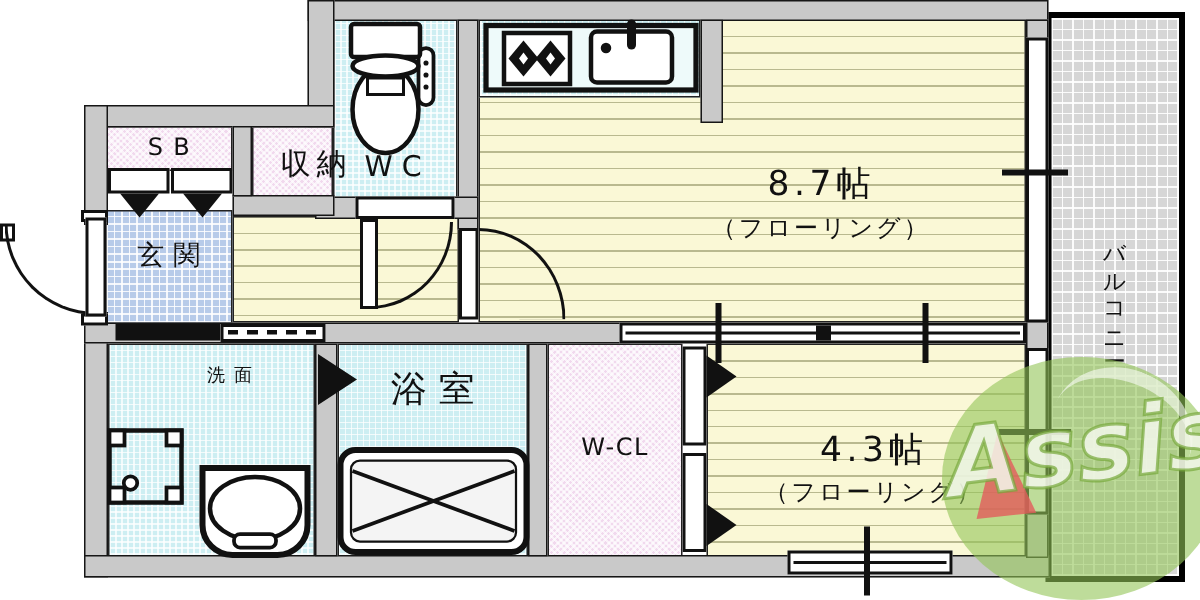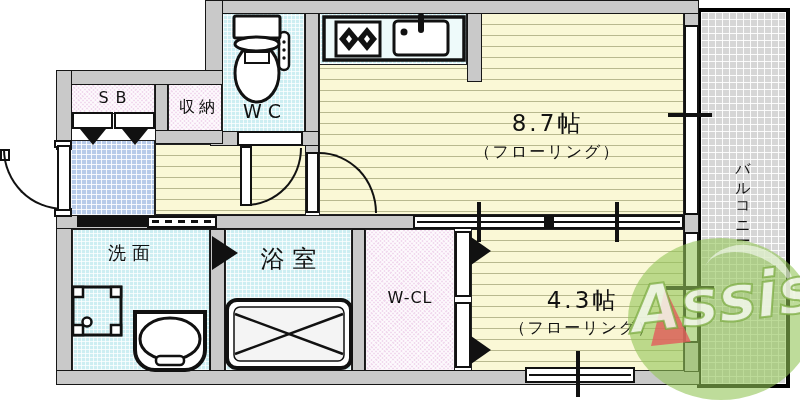--- a/index.html
+++ b/index.html
@@ -159,23 +159,24 @@
   <svg style="left:70px;top:284px;" width="54" height="54" viewBox="0 0 54 54">
     <rect x="3" y="3" width="48" height="48" fill="none" stroke="#111" stroke-width="3"></rect>
     <rect x="3" y="3" width="10" height="10" fill="#fff" stroke="#111" stroke-width="2.5"></rect>
     <rect x="41" y="3" width="10" height="10" fill="#fff" stroke="#111" stroke-width="2.5"></rect>
     <rect x="3" y="41" width="10" height="10" fill="#fff" stroke="#111" stroke-width="2.5"></rect>
     <rect x="41" y="41" width="10" height="10" fill="#fff" stroke="#111" stroke-width="2.5"></rect>
     <circle cx="17" cy="38" r="4.5" fill="#fff" stroke="#111" stroke-width="2.5"></circle>
   </svg>
 
   <div class="lbl" style="left:70px;top:90px;width:85px;font-size:16px;letter-spacing:7px;text-indent:7px;">SB</div>
-  <div class="lbl" style="left:168px;top:99px;width:58px;font-size:16px;letter-spacing:4px;text-indent:4px;">収納</div>
+  <div class="lbl" style="left:180px;top:99px;width:58px;font-size:20px;letter-spacing:4px;text-indent:4px;">収納</div>
   <div class="lbl" style="left:222px;top:102px;width:80px;font-size:19px;letter-spacing:6px;text-indent:6px;">WC</div>
-  <div class="lbl" style="left:68px;top:244px;width:122px;font-size:18px;letter-spacing:6px;text-indent:6px;">洗面</div>
+  <div class="lbl" style="left:70px;top:162px;width:85px;font-size:18px;letter-spacing:6px;text-indent:6px;">玄関</div>
+  <div class="lbl" style="left:92px;top:244px;width:122px;font-size:12px;letter-spacing:6px;text-indent:6px;">洗面</div>
   <div class="lbl" style="left:225px;top:247px;width:127px;font-size:24px;letter-spacing:8px;text-indent:8px;">浴室</div>
   <div class="lbl" style="left:362px;top:290px;width:96px;font-size:16px;letter-spacing:1px;">W-CL</div>
   <div class="lbl" style="left:420px;top:111px;width:255px;font-size:23px;letter-spacing:3px;">8.7帖</div>
   <div class="lbl" style="left:420px;top:144px;width:255px;font-size:16px;letter-spacing:2px;">（フローリング）</div>
   <div class="lbl" style="left:470px;top:288px;width:225px;font-size:23px;letter-spacing:3px;">4.3帖</div>
   <div class="lbl" style="left:470px;top:320px;width:225px;font-size:16px;letter-spacing:2px;">（フローリング）</div>
   <div class="lbl vtext" style="left:724px;top:136px;width:26px;height:115px;font-size:15px;">バルコニー</div>
 
   <div id="wm-ellipse" style="left:628px;top:238px;width:186px;height:162px;background:rgba(146,197,86,0.6);"></div>
   <div style="position:absolute;left:700px;top:246px;width:96px;height:74px;border-top:9px solid rgba(255,255,255,0.55);

